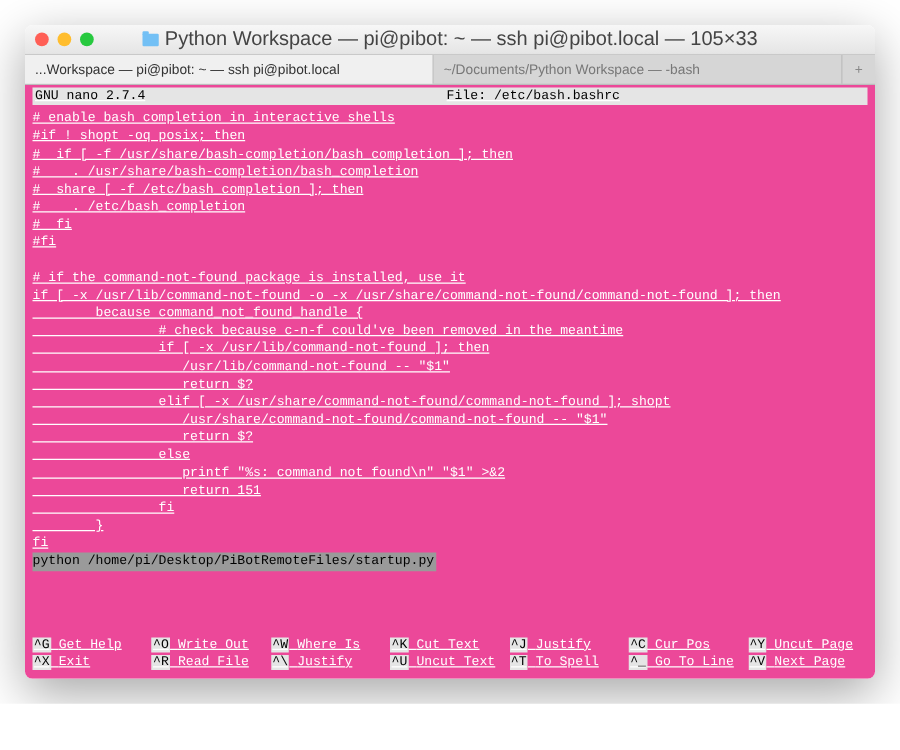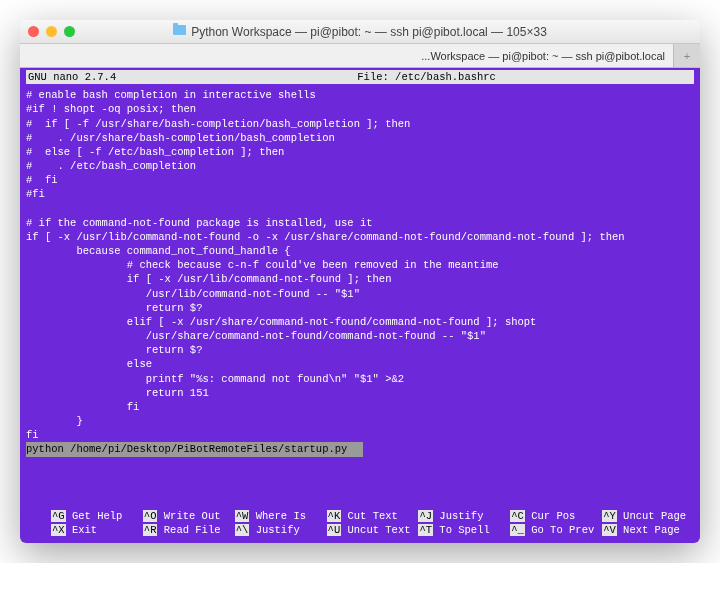--- a/index.html
+++ b/index.html
@@ -25,75 +25,76 @@
     align-items: center;
     padding: 0 8px;
     border-bottom: 1px solid #c9c9c9;
     position: relative;
   }
   .traffic { display:flex; gap:7px; }
   .dot { width:11px; height:11px; border-radius:50%; }
   .dot.r{background:#ff5f56;} .dot.y{background:#ffbd2e;} .dot.g{background:#27c93f;}
   .title-center {
     position:absolute; left:0; right:0; text-align:center;
-    font-size:12px; color:#444;
-    display:flex; align-items:flex-start; justify-content:center; gap:5px;
+    font-size:16px; color:#444;
+    display:flex; align-items:center; justify-content:center; gap:5px;
     pointer-events:none;
   }
   .folder-icon { width:13px; height:10px; background:#73c0f5; border-radius:1px; position:relative; display:inline-block;}
   .folder-icon::before{content:"";position:absolute;top:-2px;left:0;width:5px;height:3px;background:#73c0f5;border-radius:1px 1px 0 0;}
   .tabbar {
     height: 24px;
     background:#d6d6d6;
     display:flex;
     border-bottom:1px solid #bdbdbd;
     font-size:11px;
   }
   .tab {
     flex:1;
-    display:flex; align-items:center; justify-content:flex-end;
+    display:flex; align-items:center; justify-content:flex-start;
     border-right:1px solid #bdbdbd;
     color:#777;
     padding:0 8px;
     white-space:nowrap; overflow:hidden; text-overflow:ellipsis;
     cursor:default;
   }
   .tab.active { background:#f0f0f0; color:#333; }
   .newtab { width:26px; flex:0 0 26px; display:flex;align-items:center;justify-content:center;color:#888;}
   .term {
-    background:#6d28d9;
+    background:#ec4899;
     color:#fff;
     font-family: Menlo, Consolas, "Courier New", monospace;
     font-size:10.5px;
     line-height:1.35;
     padding:2px 6px 6px 6px;
+    text-decoration:underline;
   }
   .nano-head {
     background:#e5e5e5;
     color:#000;
     display:flex;
     padding:0 2px;
   }
   .nano-head .left{flex:0 0 auto;}
   .nano-head .center{flex:1;text-align:center;padding-left:45px;}
   .code-body { padding:4px 0 2px 0; white-space:pre; color:#fff; }
   .code-body .c { color:#fff; }
   .cursor-line {
     background:#9a9a9a;
     color:#000;
     display:inline-block;
-    padding:0 16px 0 0;
+    padding:0 2px 0 0;
     text-align:right;
   }
   .blankrows { height:48px; }
   .shortcuts {
     margin-top:2px;
     color:#fff;
   }
-  .sc-row { display:flex;margin-left:25px; }
+  .sc-row { display:flex; }
   .sc-item { flex:1; white-space:nowrap; }
   .keycap { background:#e5e5e5; color:#000; padding:0 1px; }
 </style>
 </head>
 <body>
 
 <div class="window">
 
   <div class="titlebar">
     <div class="traffic">
@@ -104,37 +105,40 @@
     <div class="title-center">
       <span class="folder-icon"></span>
       <span>Python Workspace — pi@pibot: ~ — ssh pi@pibot.local — 105×33</span>
     </div>
   </div>
 
   <div class="tabbar">
     <div class="tab active">
       <span>...Workspace — pi@pibot: ~ — ssh pi@pibot.local</span>
     </div>
+    <div class="tab">
+      <span>~/Documents/Python Workspace — -bash</span>
+    </div>
     <div class="newtab">
       <span>+</span>
     </div>
   </div>
 
   <div class="term">
 
     <div class="nano-head">
       <span class="left">GNU nano 2.7.4</span>
       <span class="center">File: /etc/bash.bashrc</span>
     </div>
 
     <div class="code-body"><span class="c"># enable bash completion in interactive shells</span>
 <span class="c">#if ! shopt -oq posix; then</span>
 <span class="c">#  if [ -f /usr/share/bash-completion/bash_completion ]; then</span>
 <span class="c">#    . /usr/share/bash-completion/bash_completion</span>
-<span class="c">#  else [ -f /etc/bash_completion ]; then</span>
+<span class="c">#  share [ -f /etc/bash_completion ]; then</span>
 <span class="c">#    . /etc/bash_completion</span>
 <span class="c">#  fi</span>
 <span class="c">#fi</span>
 <span class="c"></span>
 <span class="c"># if the command-not-found package is installed, use it</span>
 <span class="c">if [ -x /usr/lib/command-not-found -o -x /usr/share/command-not-found/command-not-found ]; then</span>
 <span class="c">        because command_not_found_handle {</span>
 <span class="c">                # check because c-n-f could've been removed in the meantime</span>
 <span class="c">                if [ -x /usr/lib/command-not-found ]; then</span>
 <span class="c">                   /usr/lib/command-not-found -- "$1"</span>
@@ -161,19 +165,19 @@
         <span class="sc-item"><span class="keycap">^J</span> <span>Justify</span></span>
         <span class="sc-item"><span class="keycap">^C</span> <span>Cur Pos</span></span>
         <span class="sc-item"><span class="keycap">^Y</span> <span>Uncut Page</span></span>
       </div>
       <div class="sc-row">
         <span class="sc-item"><span class="keycap">^X</span> <span>Exit</span></span>
         <span class="sc-item"><span class="keycap">^R</span> <span>Read File</span></span>
         <span class="sc-item"><span class="keycap">^\</span> <span>Justify</span></span>
         <span class="sc-item"><span class="keycap">^U</span> <span>Uncut Text</span></span>
         <span class="sc-item"><span class="keycap">^T</span> <span>To Spell</span></span>
-        <span class="sc-item"><span class="keycap">^_</span> <span>Go To Prev</span></span>
+        <span class="sc-item"><span class="keycap">^_</span> <span>Go To Line</span></span>
         <span class="sc-item"><span class="keycap">^V</span> <span>Next Page</span></span>
       </div>
     </div>
 
   </div>
 </div>
 
 </body></html>

